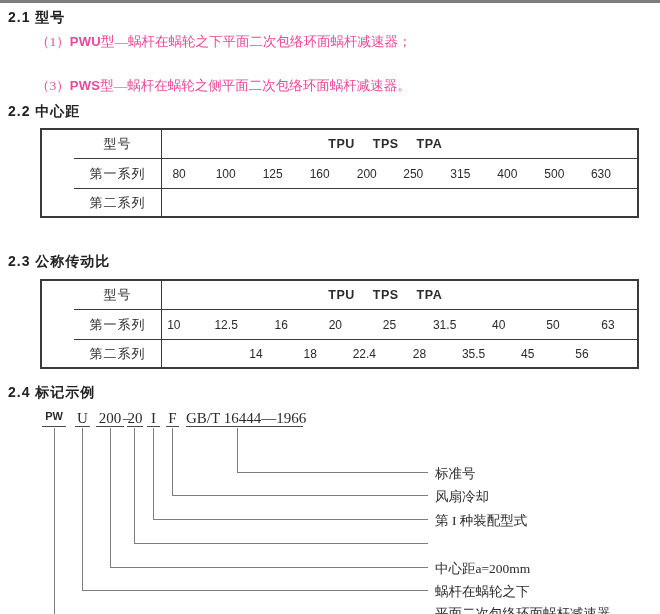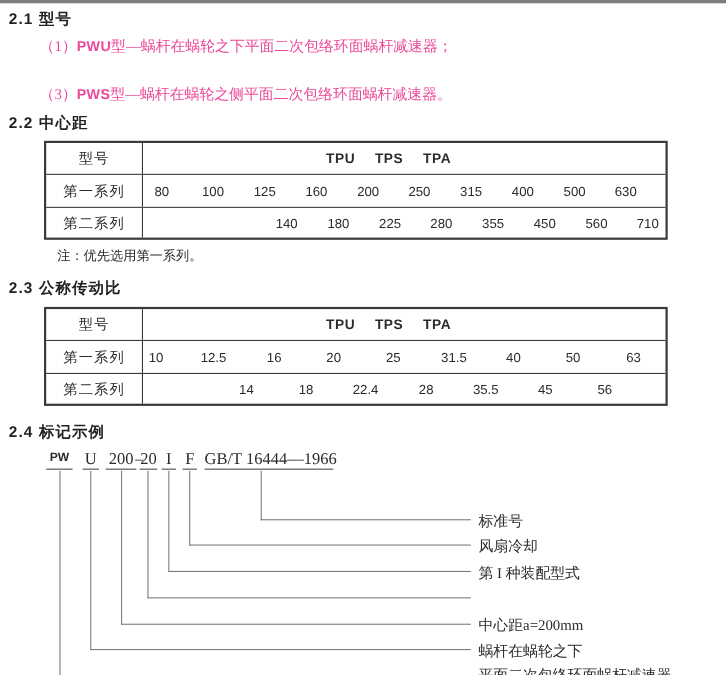--- a/index.html
+++ b/index.html
@@ -11,21 +11,21 @@
   .topbar{position:absolute;left:0;top:0;width:660px;height:3px;background:#7d7d7d;}
   .h{
     position:absolute;left:8px;font-weight:bold;font-size:14px;
     font-family:"Liberation Sans","DejaVu Sans",sans-serif;
     letter-spacing:1px;color:#222;white-space:nowrap;
   }
   .litem{position:absolute;left:36px;font-size:13.5px;white-space:nowrap;color:#ec4899;}
   .litem b{font-family:"Liberation Sans","DejaVu Sans",sans-serif;font-size:13px;letter-spacing:0.3px;}
   .note{position:absolute;left:52px;font-size:12px;color:#2b2b2b;white-space:nowrap;}
 
-  .tbl{position:absolute;left:40px;width:563px;border:2px solid #3a3a3a;background:#fff;}
+  .tbl{position:absolute;left:40px;width:563px;border:2px solid #3a3a3a;background:#fff;padding-left:32px;}
   .trow{display:flex;}
   .trow + .trow{border-top:1px solid #3a3a3a;}
   .tlab{
     width:87px;flex:0 0 87px;border-right:1px solid #3a3a3a;
     display:flex;align-items:center;justify-content:center;
     font-size:13px;letter-spacing:1px;
   }
   .tcon{flex:1;position:relative;}
   .models{
     position:absolute;left:47%;top:50%;transform:translate(-50%,-50%);
@@ -75,33 +75,22 @@
         <span class="tv" style="left:43.1%">200</span>
         <span class="tv" style="left:52.9%">250</span>
         <span class="tv" style="left:62.8%">315</span>
         <span class="tv" style="left:72.7%">400</span>
         <span class="tv" style="left:82.6%">500</span>
         <span class="tv" style="left:92.4%">630</span>
       </div>
     </div>
     <div class="trow" style="height:27px">
       <div class="tlab">第二系列</div>
-      <div class="tcon">
-        <span class="tv" style="left:27.5%">140</span>
-        <span class="tv" style="left:37.4%">180</span>
-        <span class="tv" style="left:47.3%">225</span>
-        <span class="tv" style="left:57.1%">280</span>
-        <span class="tv" style="left:67.0%">355</span>
-        <span class="tv" style="left:76.9%">450</span>
-        <span class="tv" style="left:86.8%">560</span>
-        <span class="tv" style="left:96.6%">710</span>
-      </div>
     </div>
   </div>
-  <div class="note" style="top:224px">注：优先选用第一系列。</div>
 
   <div class="h" style="top:253px">2.3 公称传动比</div>
   <div class="tbl" style="top:279px">
     <div class="trow" style="height:28px">
       <div class="tlab">型号</div>
       <div class="tcon">
         <span class="models">TPU TPS TPA</span>
       </div>
     </div>
     <div class="trow" style="height:29px">

